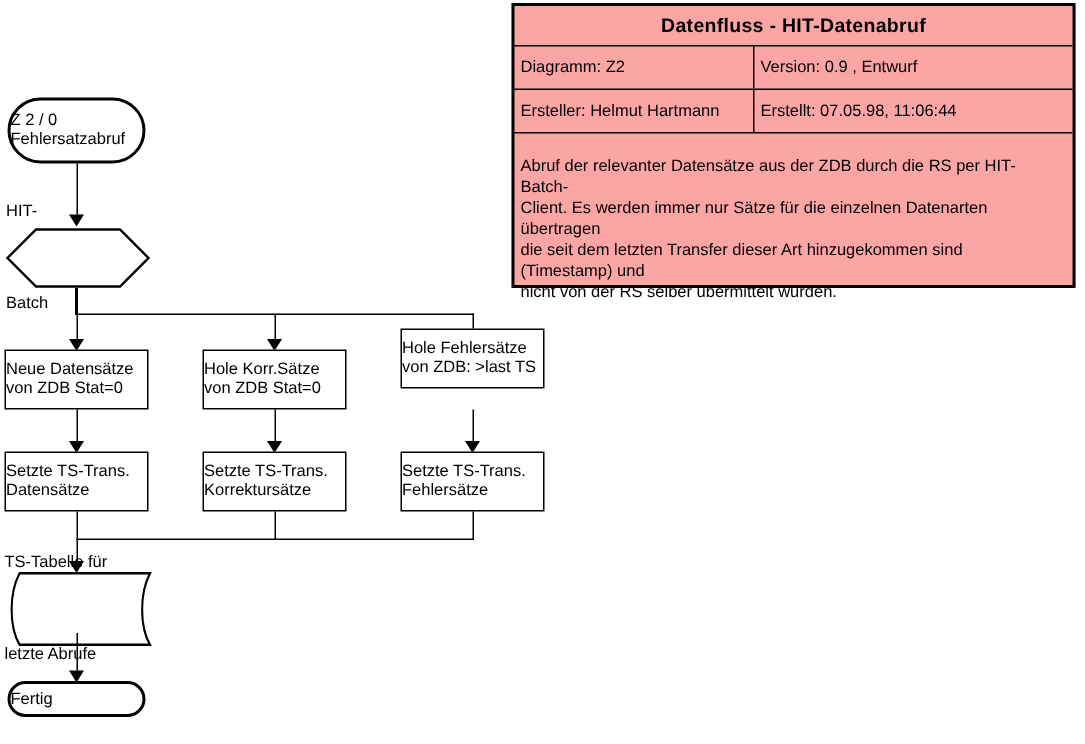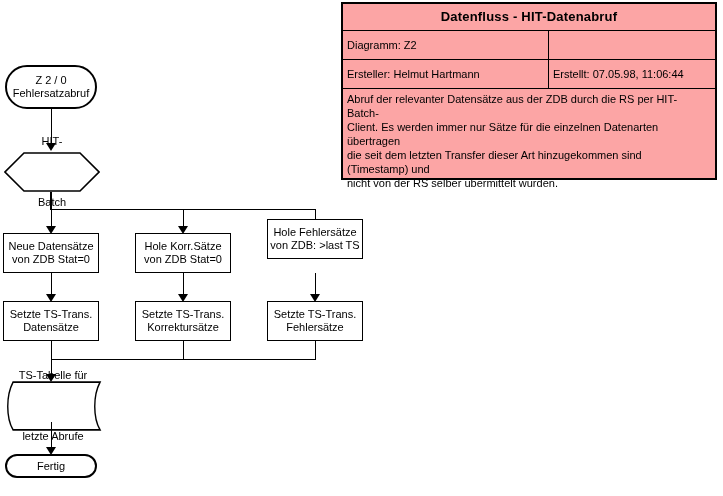--- a/index.html
+++ b/index.html
@@ -42,51 +42,52 @@
   }
   .info-cell {
     font-size: 11px;
     line-height: 28px;
     padding-left: 4px;
     box-sizing: border-box;
     white-space: nowrap;
     overflow: hidden;
   }
   .info-cell.left {
-    width: 206px;
+    width: 160px;
     border-right: 1px solid #000;
   }
   .info-cell.right {
     flex: 1;
   }
   .info-desc {
     height: 89px;
     font-size: 11px;
     line-height: 14px;
     padding: 3px 17px 0 4px;
     box-sizing: border-box;
+    margin-top: 12px;
   }
   .info-desc p {
     margin: 0;
   }
 
   
   .flow {
     position: absolute;
     left: 0;
     top: 0;
     width: 723px;
     height: 496px;
   }
   .node {
     position: absolute;
     box-sizing: border-box;
     display: flex;
     flex-direction: column;
-    align-items: center;
+    align-items: flex-start;
     justify-content: center;
     font-size: 11px;
     line-height: 13px;
     text-align: center;
     background: #fff;
     color: #000;
   }
   .node span { display: block; white-space: nowrap; }
 
   .node.rect {
@@ -131,20 +132,21 @@
   }
 </style>
 </head>
 <body>
 
 <div class="info-table">
   <div class="info-title">Datenfluss - HIT-Datenabruf</div>
 
   <div class="info-row">
     <div class="info-cell left">Diagramm: Z2</div>
+    <div class="info-cell right">Version: 0.9 , Entwurf</div>
   </div>
 
   <div class="info-row">
     <div class="info-cell left">Ersteller: Helmut Hartmann</div>
     <div class="info-cell right">Erstellt:  07.05.98, 11:06:44</div>
   </div>
 
   <div class="info-desc">
     <p>Abruf der relevanter Datensätze aus der ZDB durch die RS per HIT-Batch-</p>
     <p>Client. Es werden immer nur Sätze für die einzelnen Datenarten übertragen</p>

